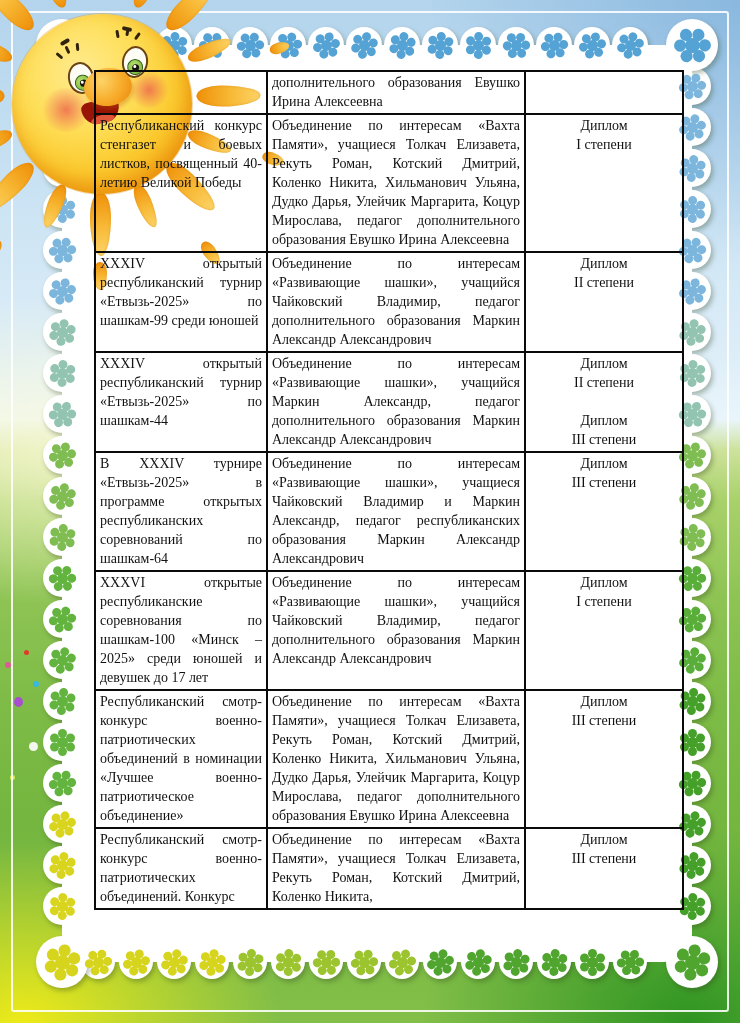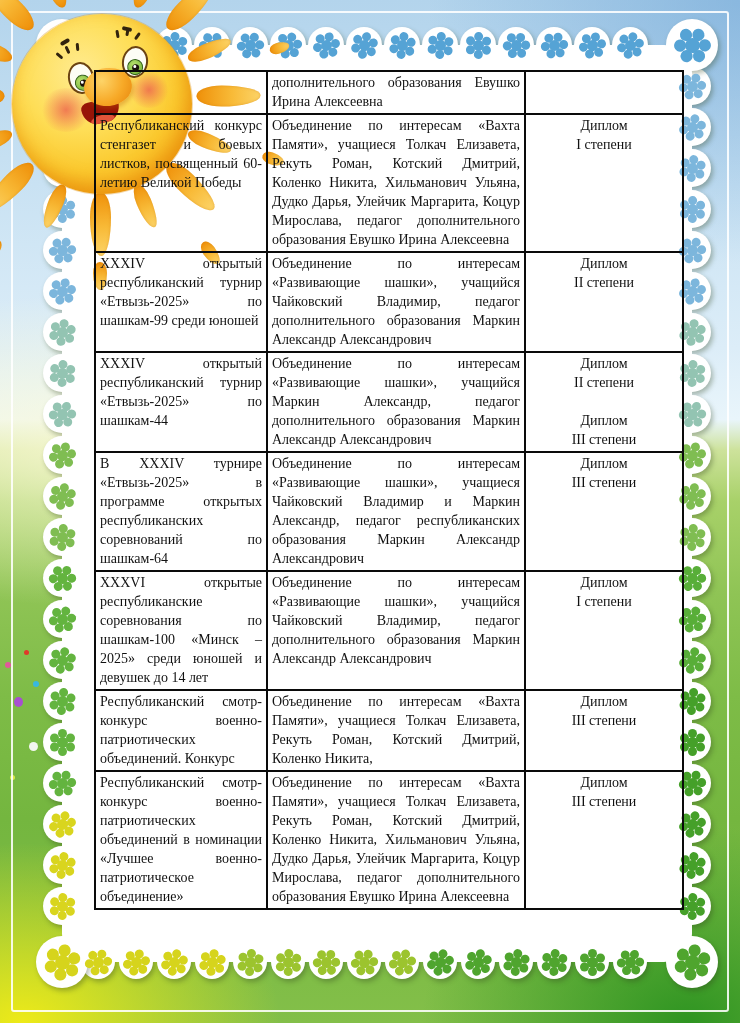--- a/index.html
+++ b/index.html
@@ -300,21 +300,21 @@
       <col style="width:258px">
       <col style="width:158px">
     </colgroup>
   <tbody>
     <tr>
       <td class="c-activity"></td>
       <td class="c-participants">дополнительного образования Евушко Ирина Алексеевна</td>
       <td class="c-award"></td>
     </tr>
     <tr>
-      <td class="c-activity">Республиканский конкурс стенгазет и боевых листков, посвященный 60-летию Великой Победы</td>
+      <td class="c-activity">Республиканский конкурс стенгазет и боевых листков, посвященный 40-летию Великой Победы</td>
       <td class="c-participants">Объединение по интересам «Вахта Памяти», учащиеся Толкач Елизавета, Рекуть Роман, Котский Дмитрий, Коленко Никита, Хильманович Ульяна, Дудко Дарья, Улейчик Маргарита, Коцур Мирослава, педагог дополнительного образования Евушко Ирина Алексеевна</td>
       <td class="c-award">Диплом
 I степени</td>
     </tr>
     <tr>
       <td class="c-activity">XXXIV открытый республиканский турнир «Етвызь-2025» по шашкам-99 среди юношей</td>
       <td class="c-participants">Объединение по интересам «Развивающие шашки», учащийся Чайковский Владимир, педагог дополнительного образования Маркин Александр Александрович</td>
       <td class="c-award">Диплом
 II степени</td>
     </tr>
@@ -327,31 +327,31 @@
 Диплом
 III степени</td>
     </tr>
     <tr>
       <td class="c-activity">В XXXIV турнире «Етвызь-2025» в программе открытых республиканских соревнований по шашкам-64</td>
       <td class="c-participants">Объединение по интересам «Развивающие шашки», учащиеся Чайковский Владимир и Маркин Александр, педагог республиканских образования Маркин Александр Александрович</td>
       <td class="c-award">Диплом
 III степени</td>
     </tr>
     <tr>
-      <td class="c-activity">XXXVI открытые республиканские соревнования по шашкам-100 «Минск – 2025» среди юношей и девушек до 14 лет</td>
+      <td class="c-activity">XXXVI открытые республиканские соревнования по шашкам-100 «Минск – 2025» среди юношей и девушек до 17 лет</td>
       <td class="c-participants">Объединение по интересам «Развивающие шашки», учащийся Чайковский Владимир, педагог дополнительного образования Маркин Александр Александрович</td>
       <td class="c-award">Диплом
 I степени</td>
+    </tr>
+    <tr>
+      <td class="c-activity">Республиканский смотр-конкурс военно-патриотических объединений в номинации «Лучшее военно-патриотическое объединение»</td>
+      <td class="c-participants">Объединение по интересам «Вахта Памяти», учащиеся Толкач Елизавета, Рекуть Роман, Котский Дмитрий, Коленко Никита, Хильманович Ульяна, Дудко Дарья, Улейчик Маргарита, Коцур Мирослава, педагог дополнительного образования Евушко Ирина Алексеевна</td>
+      <td class="c-award">Диплом
+III степени</td>
     </tr>
     <tr>
       <td class="c-activity">Республиканский смотр-конкурс военно-патриотических объединений. Конкурс</td>
       <td class="c-participants">Объединение по интересам «Вахта Памяти», учащиеся Толкач Елизавета, Рекуть Роман, Котский Дмитрий, Коленко Никита,</td>
       <td class="c-award">Диплом
 III степени</td>
     </tr>
-    <tr>
-      <td class="c-activity">Республиканский смотр-конкурс военно-патриотических объединений в номинации «Лучшее военно-патриотическое объединение»</td>
-      <td class="c-participants">Объединение по интересам «Вахта Памяти», учащиеся Толкач Елизавета, Рекуть Роман, Котский Дмитрий, Коленко Никита, Хильманович Ульяна, Дудко Дарья, Улейчик Маргарита, Коцур Мирослава, педагог дополнительного образования Евушко Ирина Алексеевна</td>
-      <td class="c-award">Диплом
-III степени</td>
-    </tr>
   </tbody>
 </table>
 
 </body></html>

